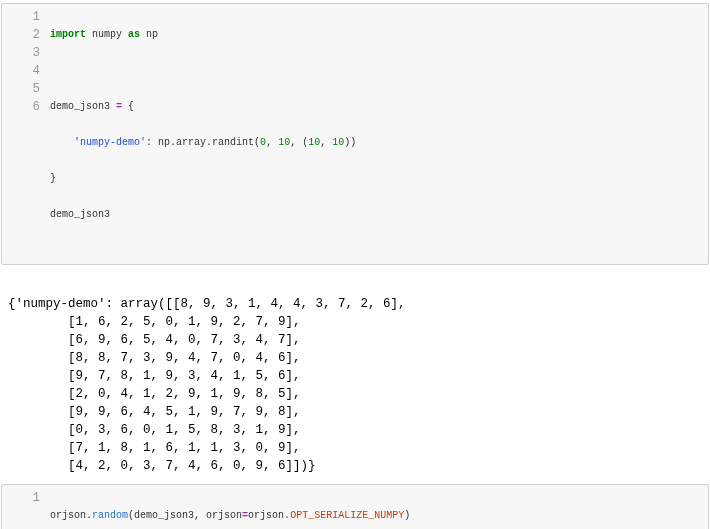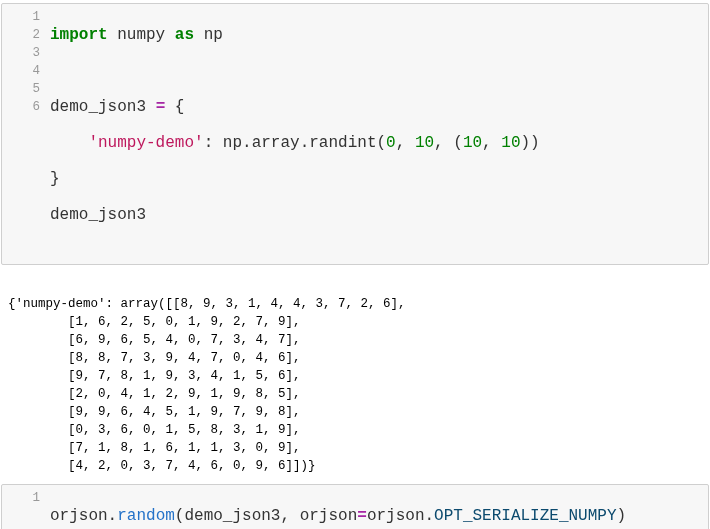--- a/index.html
+++ b/index.html
@@ -30,32 +30,32 @@
     padding-right: 10px;
     font-family: Menlo, Monaco, Consolas, "Courier New", monospace;
     font-size: 12.5px;
     line-height: 18px;
     user-select: none;
     flex-shrink: 0;
   }
   .code-lines {
     flex: 1;
     font-family: Menlo, Monaco, Consolas, "Courier New", monospace;
-    font-size: 16px;
+    font-size: 10px;
     line-height: 18px;
     white-space: pre;
     color: #333;
   }
   .line { display: flex; }
   .kw { color: #008000; font-weight: bold; }
   .kwop { color: #a626a4; font-weight: bold; }
-  .str { color: #be185d; }
+  .str { color: #1d4ed8; }
   .num { color: #008000; }
   .method-blue { color: #2472c8; }
-  .const-blue { color: #0c4a6e; }
+  .const-blue { color: #c2410c; }
   .output {
     font-family: Menlo, Monaco, Consolas, "Courier New", monospace;
     font-size: 12.5px;
     line-height: 18px;
     white-space: pre;
     padding: 6px 6px 6px 8px;
     color: #000;
     margin-top: 21px;
   }
   .wrap { position: relative; width:710px; }

